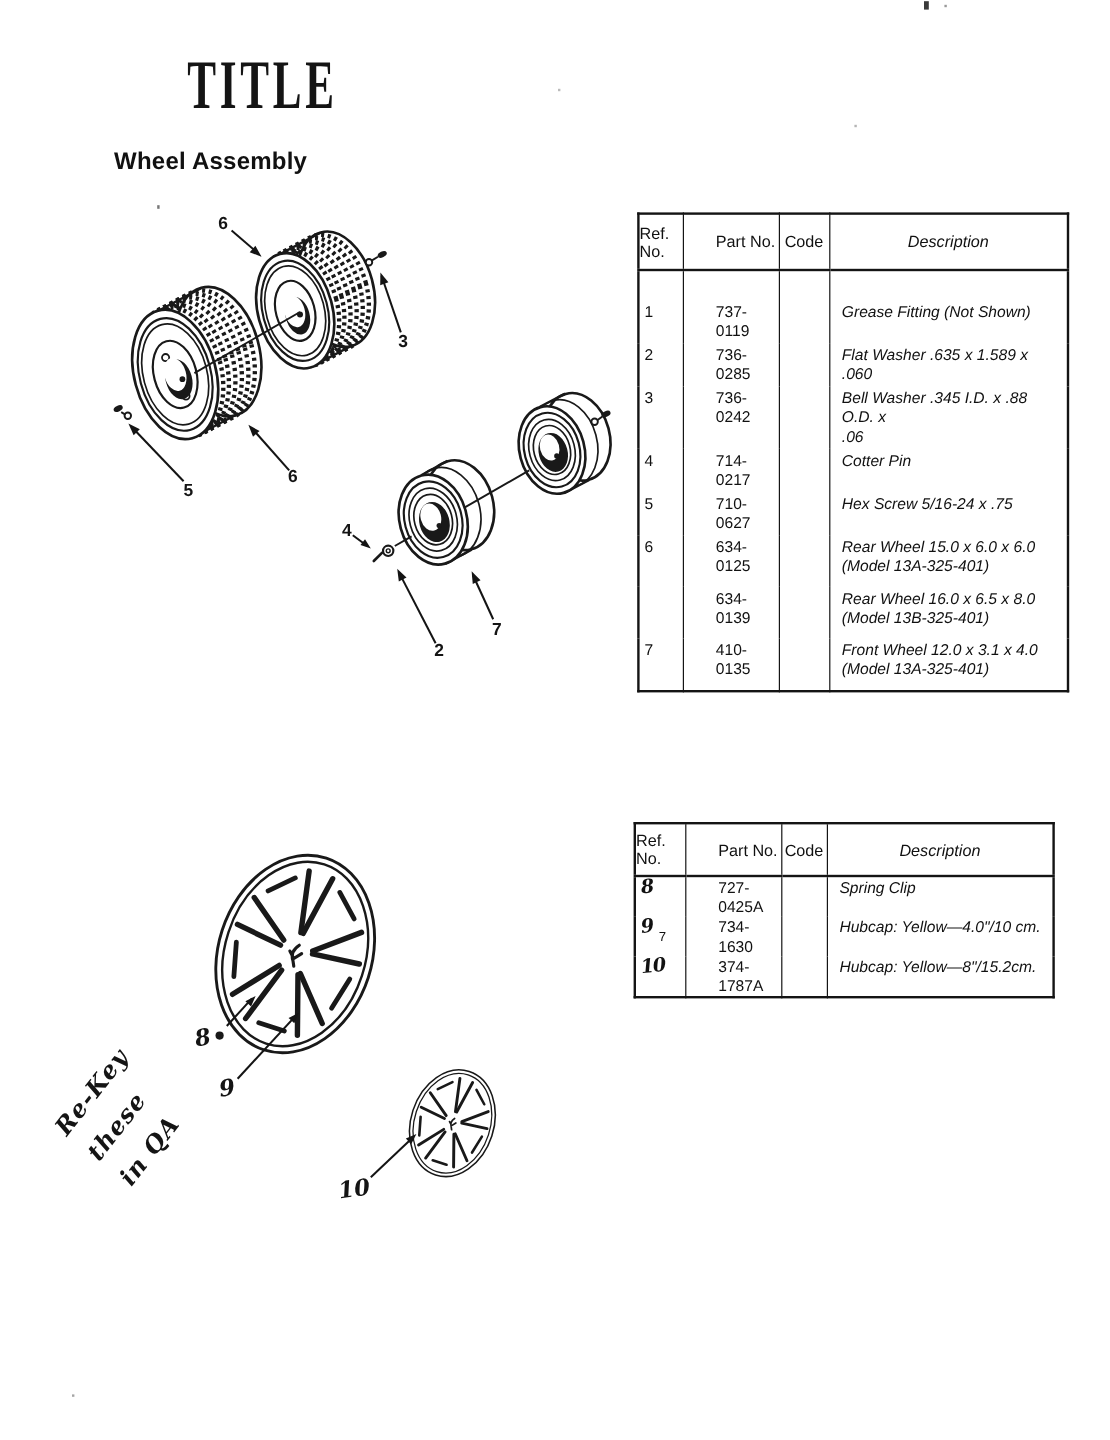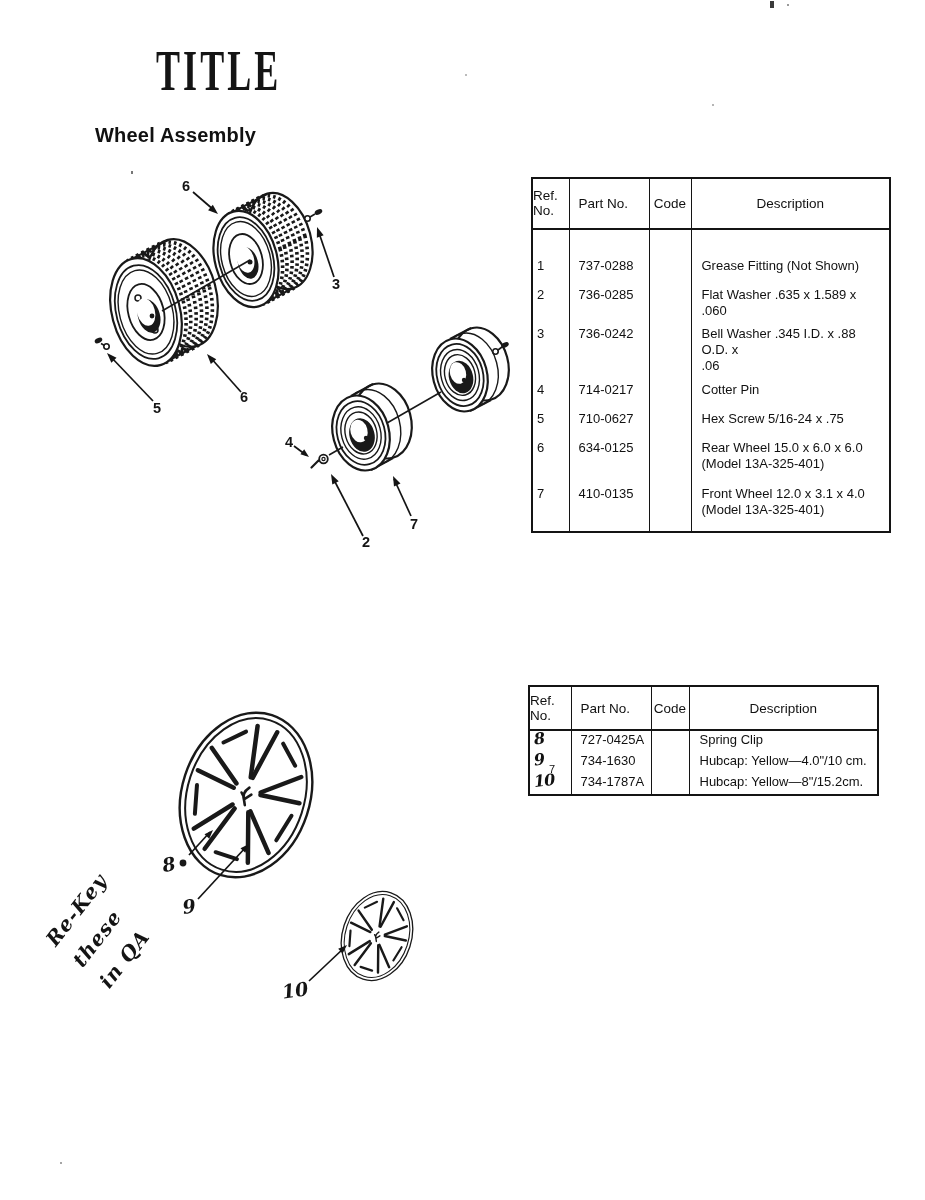--- a/index.html
+++ b/index.html
@@ -10,23 +10,23 @@
        font-weight:700;font-size:58px;line-height:1;letter-spacing:5px;color:#141414;
        transform:scaleX(0.62);transform-origin:left top;}
   .heading{position:absolute;left:95px;top:124px;font-size:20px;font-weight:700;color:#111;letter-spacing:.2px;}
   
   .ptable{position:absolute;border:2px solid #141414;border-collapse:collapse;table-layout:fixed;
           background:#fff;font-size:13px;color:#111;}
   .ptable th{font-weight:400;font-size:13.5px;text-align:center;vertical-align:middle;
              border-bottom:2px solid #141414;white-space:pre-line;padding:2px 0;}
   .ptable td{vertical-align:top;padding:2px 4px;line-height:16px;white-space:pre-line;}
   .ptable .c-ref{border-right:1.6px solid #141414;text-align:left;}
-  .ptable .c-part{border-right:1.6px solid #141414;text-align:left;padding-left:9px;}
+  .ptable .c-part{border-right:1.6px solid #141414;text-align:left;padding-left:27px;}
   .ptable .c-code{border-right:1.6px solid #141414;text-align:center;margin-top:48px;}
-  .ptable .c-desc{text-align:left;padding-left:10px;}
+  .ptable .c-desc{text-align:left;padding-left:10px;font-style:italic;}
   #table1{left:531px;top:177px;width:358px;height:356px;}
   #table2{left:528px;top:685px;width:349px;height:103px;}
   #table1 tr.sp td{padding:0;height:24px;}
   #table1 tr.h1 td{height:23px;}
   #table1 tr.h2 td{height:39px;}
   #table1 th{height:41px;}
   #table2 th{height:38px;}
   #table2 td{height:20px;padding-top:1px;padding-bottom:0;}
   
   .hw{font-family:"DejaVu Serif",serif;font-style:italic;font-weight:700;}
@@ -252,21 +252,21 @@
       <th class="c-desc" style="text-align:center;padding-left:0;">Description</th>
     </tr>
     <tr class="sp">
           <td class="c-ref"></td>
           <td class="c-part"></td>
           <td class="c-code"></td>
           <td class="c-desc"></td>
         </tr>
     <tr class="h1">
       <td class="c-ref">1</td>
-      <td class="c-part">737-0288</td>
+      <td class="c-part">737-0119</td>
       <td class="c-code"></td>
       <td class="c-desc">Grease Fitting (Not Shown)</td>
     </tr>
     <tr class="h1">
       <td class="c-ref">2</td>
       <td class="c-part">736-0285</td>
       <td class="c-code"></td>
       <td class="c-desc">Flat Washer .635 x 1.589 x .060</td>
     </tr>
     <tr class="h2">
@@ -287,20 +287,27 @@
       <td class="c-part">710-0627</td>
       <td class="c-code"></td>
       <td class="c-desc">Hex Screw 5/16-24 x .75</td>
     </tr>
     <tr class="h2">
       <td class="c-ref">6</td>
       <td class="c-part">634-0125</td>
       <td class="c-code"></td>
       <td class="c-desc">Rear Wheel 15.0 x 6.0 x 6.0
 (Model 13A-325-401)</td>
+    </tr>
+    <tr class="h2">
+      <td class="c-ref"></td>
+      <td class="c-part">634-0139</td>
+      <td class="c-code"></td>
+      <td class="c-desc">Rear Wheel 16.0 x 6.5 x 8.0
+(Model 13B-325-401)</td>
     </tr>
     <tr class="h2">
       <td class="c-ref">7</td>
       <td class="c-part">410-0135</td>
       <td class="c-code"></td>
       <td class="c-desc">Front Wheel 12.0 x 3.1 x 4.0
 (Model 13A-325-401)</td>
     </tr>
   </tbody>
     </table>
@@ -327,20 +334,20 @@
       <td class="c-desc">Spring Clip</td>
     </tr>
     <tr>
       <td class="c-ref ref-cell"><span class="hw ref-hw">9</span><span class="ref-under">7</span></td>
       <td class="c-part">734-1630</td>
       <td class="c-code"></td>
       <td class="c-desc">Hubcap: Yellow—4.0"/10 cm.</td>
     </tr>
     <tr>
       <td class="c-ref ref-cell"><span class="hw ref-hw" style="letter-spacing:-1px;">10</span></td>
-      <td class="c-part">734-1787A</td>
+      <td class="c-part">374-1787A</td>
       <td class="c-code"></td>
       <td class="c-desc">Hubcap: Yellow—8"/15.2cm.</td>
     </tr>
   </tbody>
     </table>
 
 </div>
 
 </body></html>

